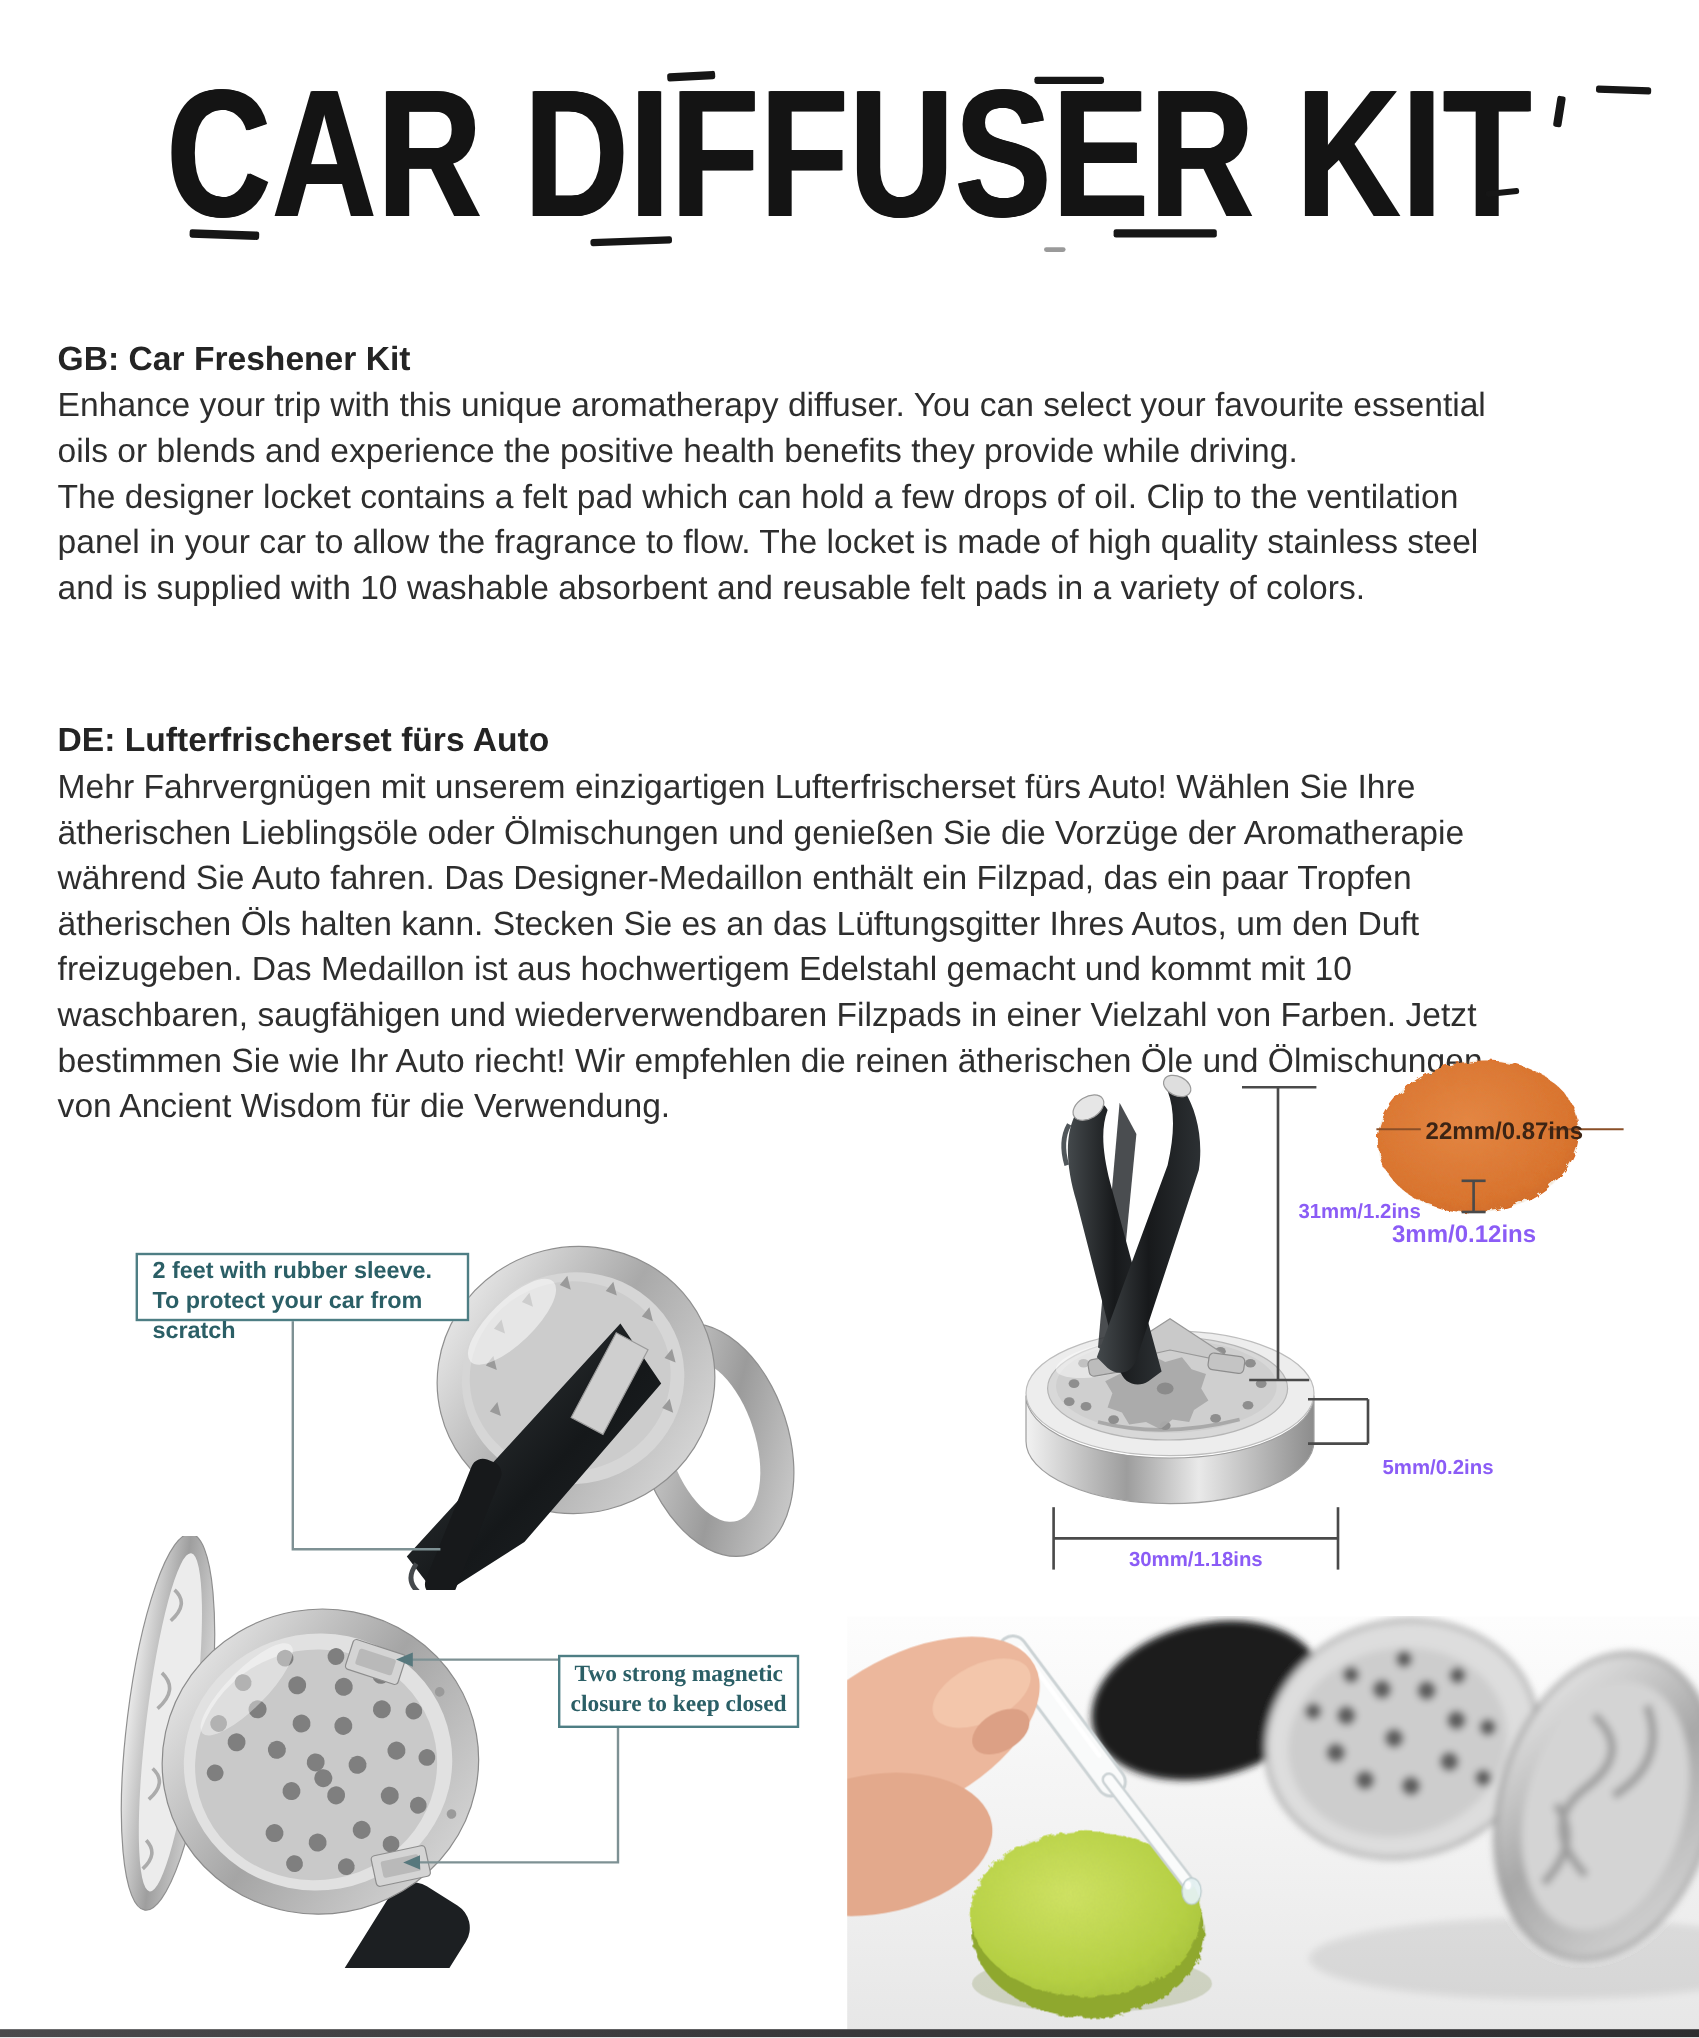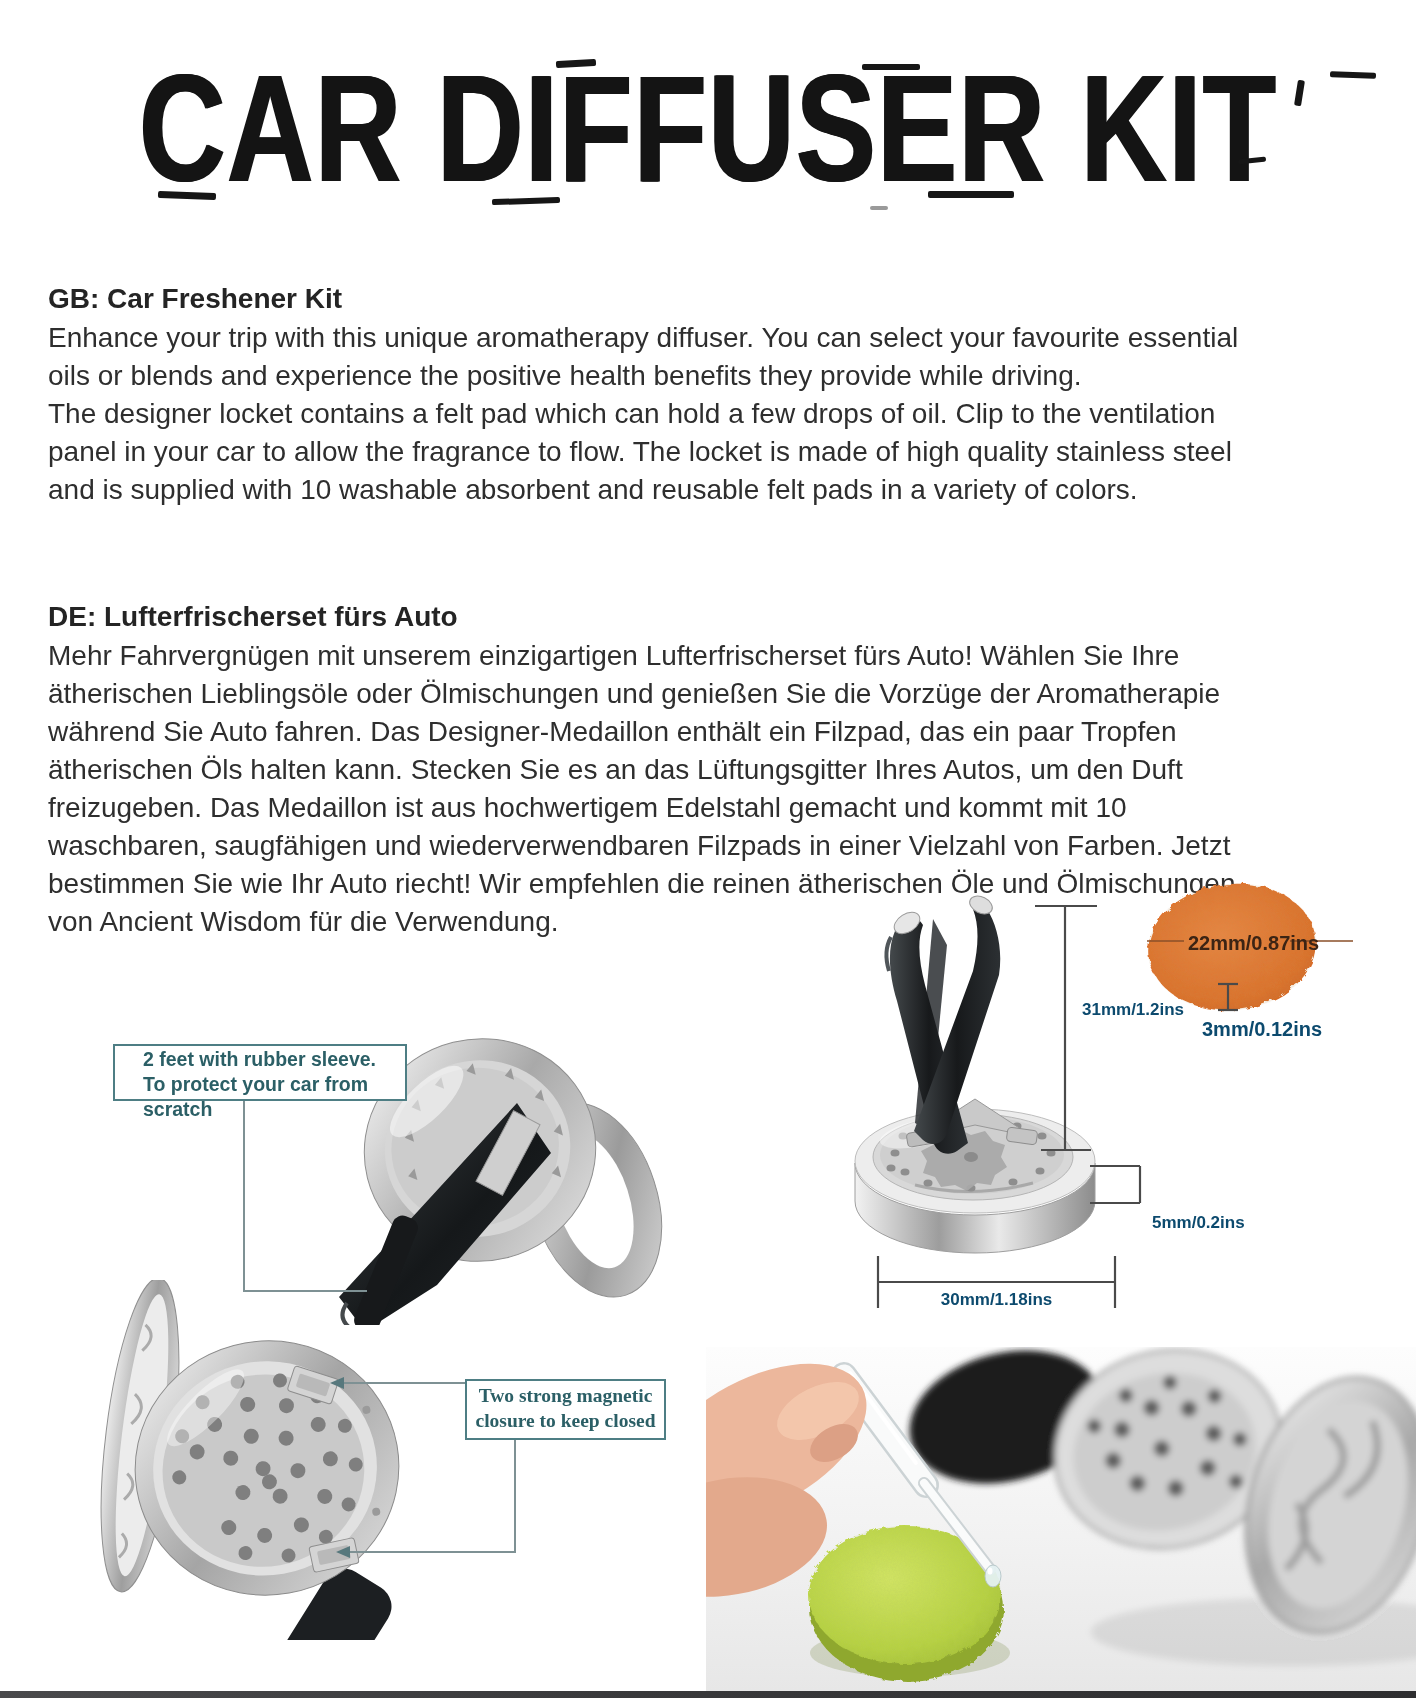--- a/index.html
+++ b/index.html
@@ -16,25 +16,25 @@
   .grunge.gray{background:#9a9a9a;}
 
   
   .sec{position:absolute;left:48px;width:1232px;}
   .sec h2{margin:0 0 1px 0;font-size:28px;font-weight:bold;color:#242424;line-height:38px;}
   .sec p{margin:0;font-size:28px;line-height:38px;color:var(--text,#2e2e2e);}
 
   
   .callout{position:absolute;background:#fff;border:2px solid var(--callout-border,#4e7e84);
            color:var(--callout-teal,#2b5f66);font-weight:bold;font-size:19.5px;line-height:25px;}
-  .callout.feet{left:113px;top:1044px;width:262px;height:52px;padding:1px 0 0 28px;text-align:left;}
+  .callout.feet{left:113px;top:1044px;width:262px;height:52px;padding:1px 0 0 12px;text-align:left;}
   .callout.magnetic{left:465px;top:1379px;width:197px;height:55px;padding:2px 0 0 0;text-align:center;font-family:Liberation Serif, serif;}
 
   
-  .dim{position:absolute;font-weight:bold;color:#0c4a6e;font-size:17px;white-space:nowrap;}
+  .dim{position:absolute;font-weight:bold;color:#8b5cf6;font-size:17px;white-space:nowrap;}
   .dim.small{font-size:20px;}
   .dim.pad{color:#3c2414;}
 
   .footer-bar{position:absolute;left:0;top:1691px;width:1416px;height:7px;
               background:linear-gradient(90deg,#4a4a4c 0%,#39393b 45%,#2e2e30 100%);}
 
   .photo3{position:absolute;left:706px;top:1347px;width:710px;height:344px;overflow:hidden;
           background:linear-gradient(180deg,#fdfdfd 0%,#f2f2f2 55%,#e7e7e7 100%);}
 </style>
 </head>
@@ -291,21 +291,21 @@
       <path d="M338,1383 H515 V1552 H344"></path>
     </g>
     <g fill="#57787d">
       <polygon points="330,1383 344,1377 344,1389"></polygon>
       <polygon points="336,1552 350,1546 350,1558"></polygon>
     </g>
   </svg>
 
   <div class="dim small pad" style="left:1188px;top:932px;">22mm/0.87ins</div>
   <div class="dim" style="left:1082px;top:1000px;">31mm/1.2ins</div>
-  <div class="dim small" style="left:1202px;top:1018px;">3mm/0.12ins</div>
+  <div class="dim small" style="left:1160px;top:1018px;">3mm/0.12ins</div>
   <div class="dim" style="left:1152px;top:1174px;margin-top:39px;">5mm/0.2ins</div>
   <div class="dim" style="left:878px;top:1290px;width:237px;text-align:center;">30mm/1.18ins</div>
 
   <div class="callout feet">
     <div>2 feet with rubber sleeve.</div>
     <div>To protect your car from scratch</div>
   </div>
   <div class="callout magnetic">
     <div>Two strong magnetic</div>
     <div>closure to keep closed</div>

